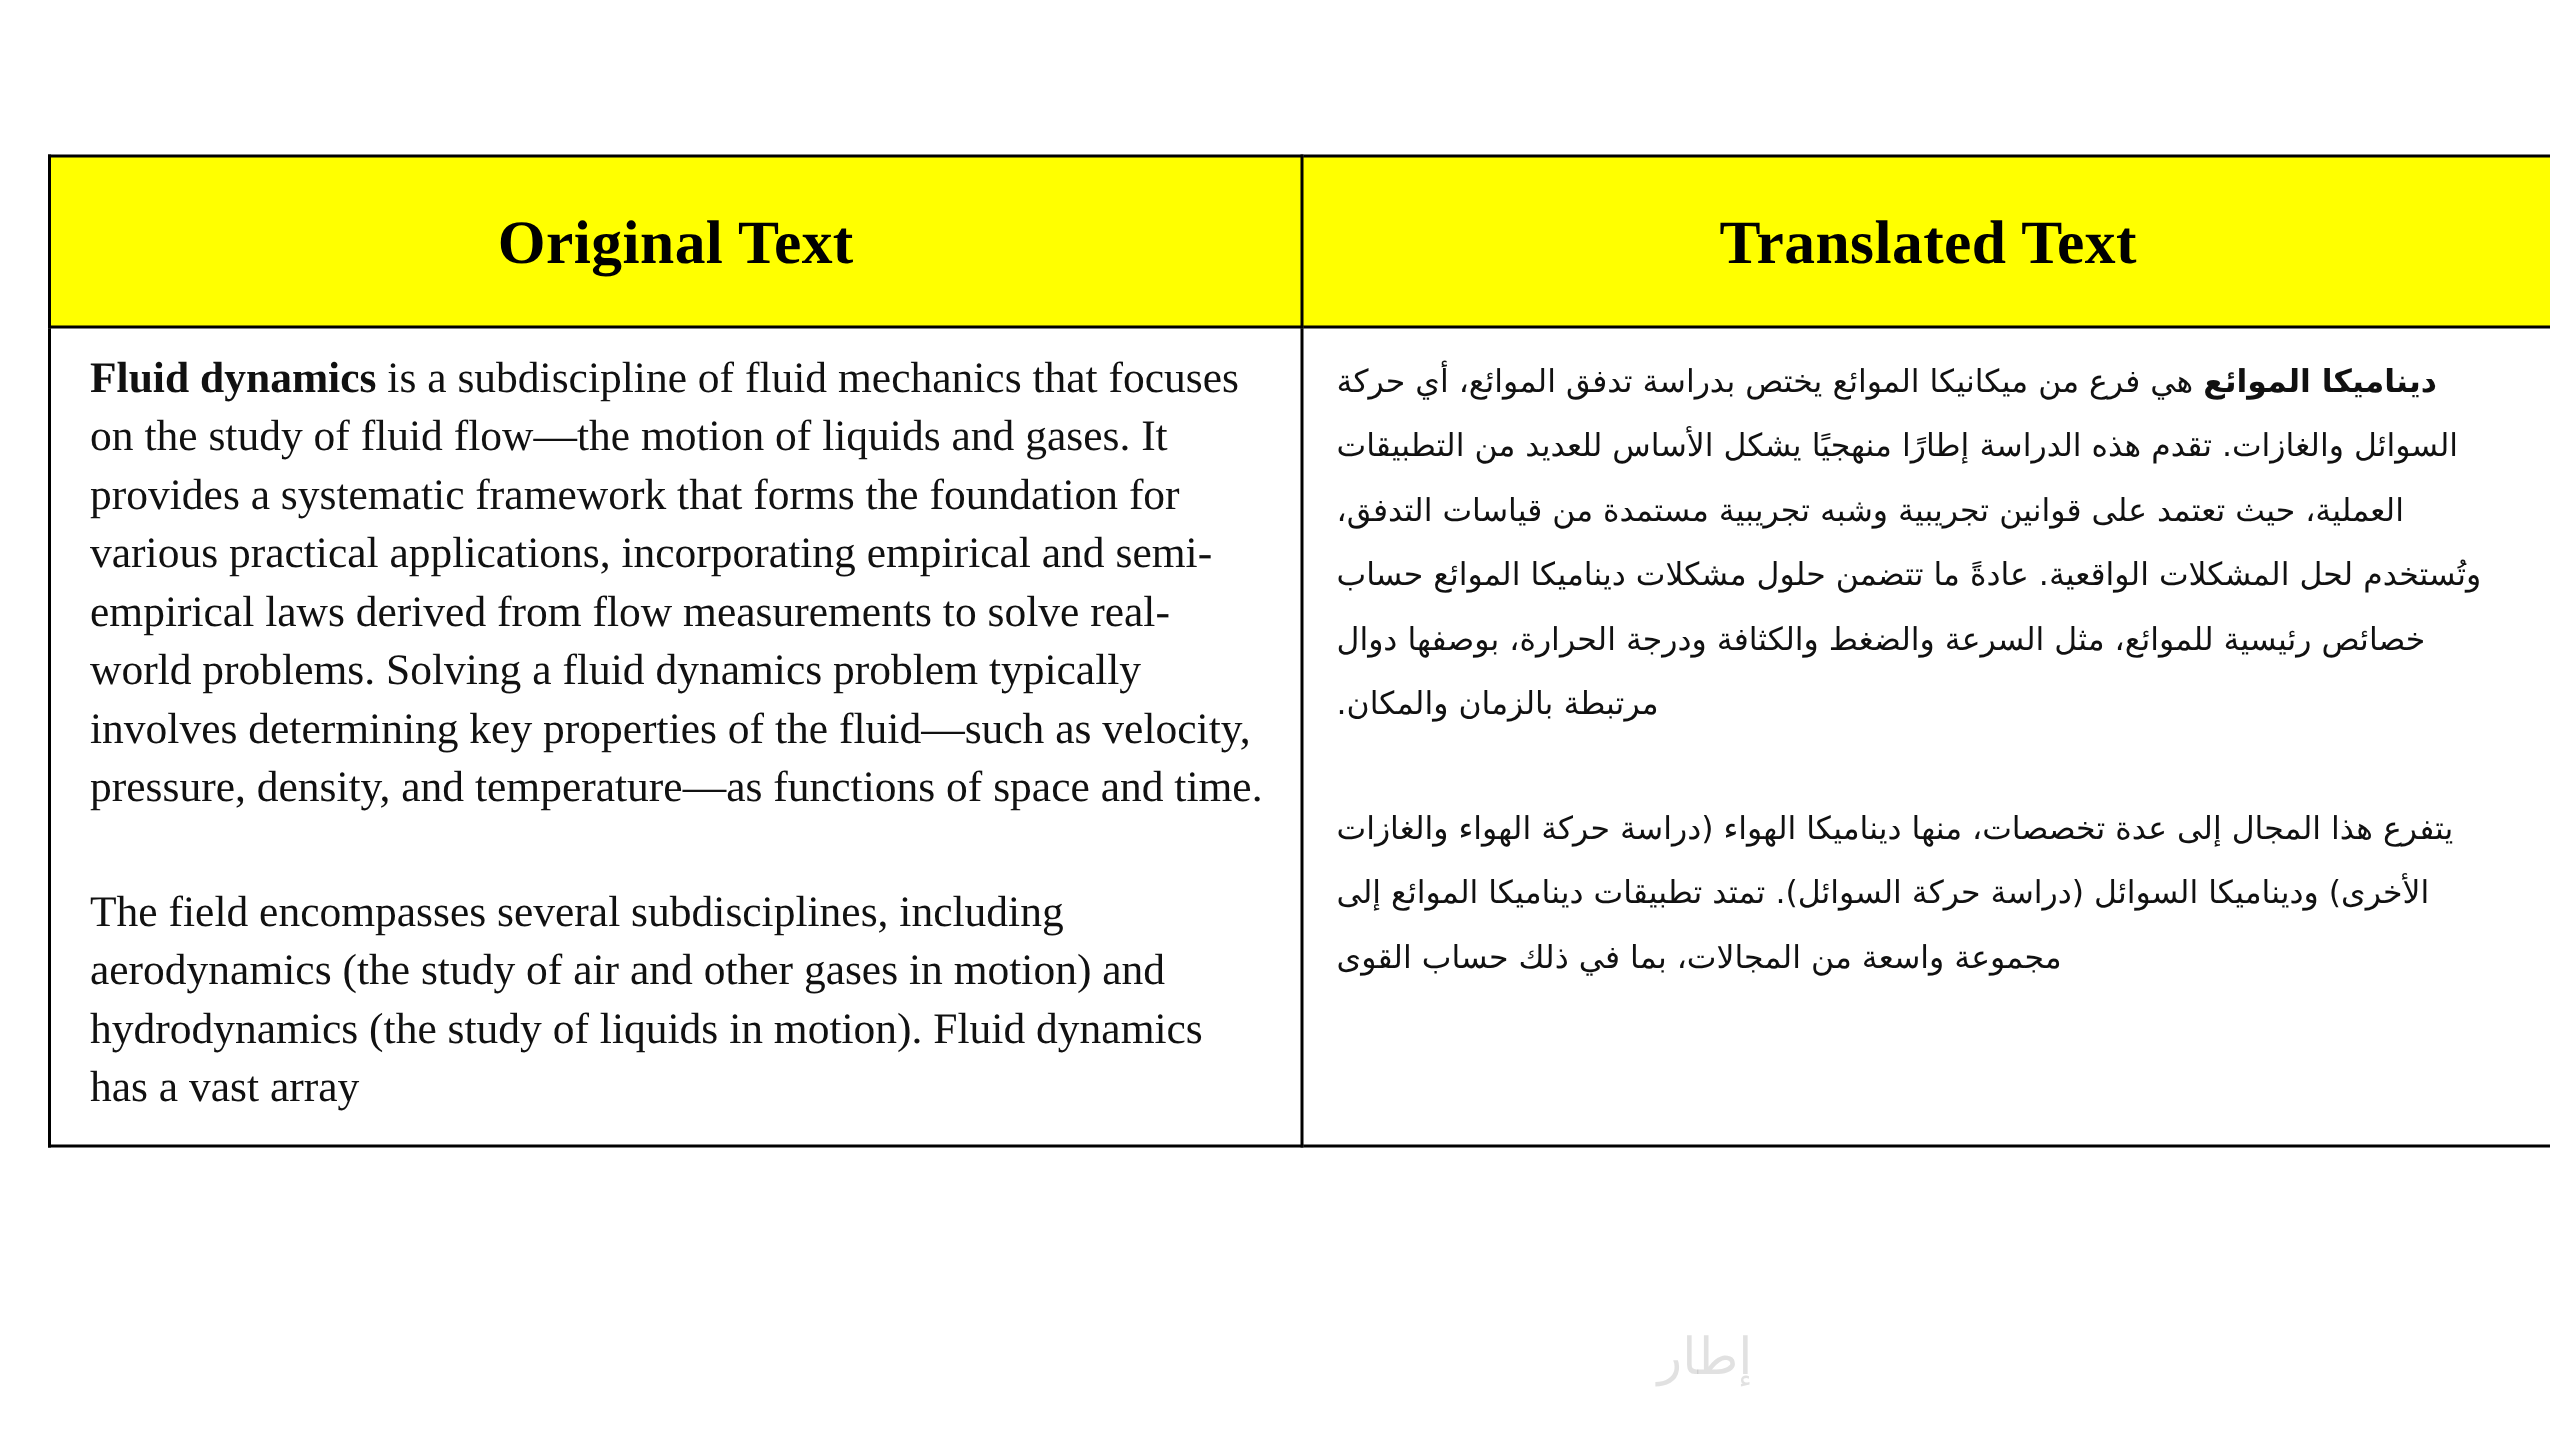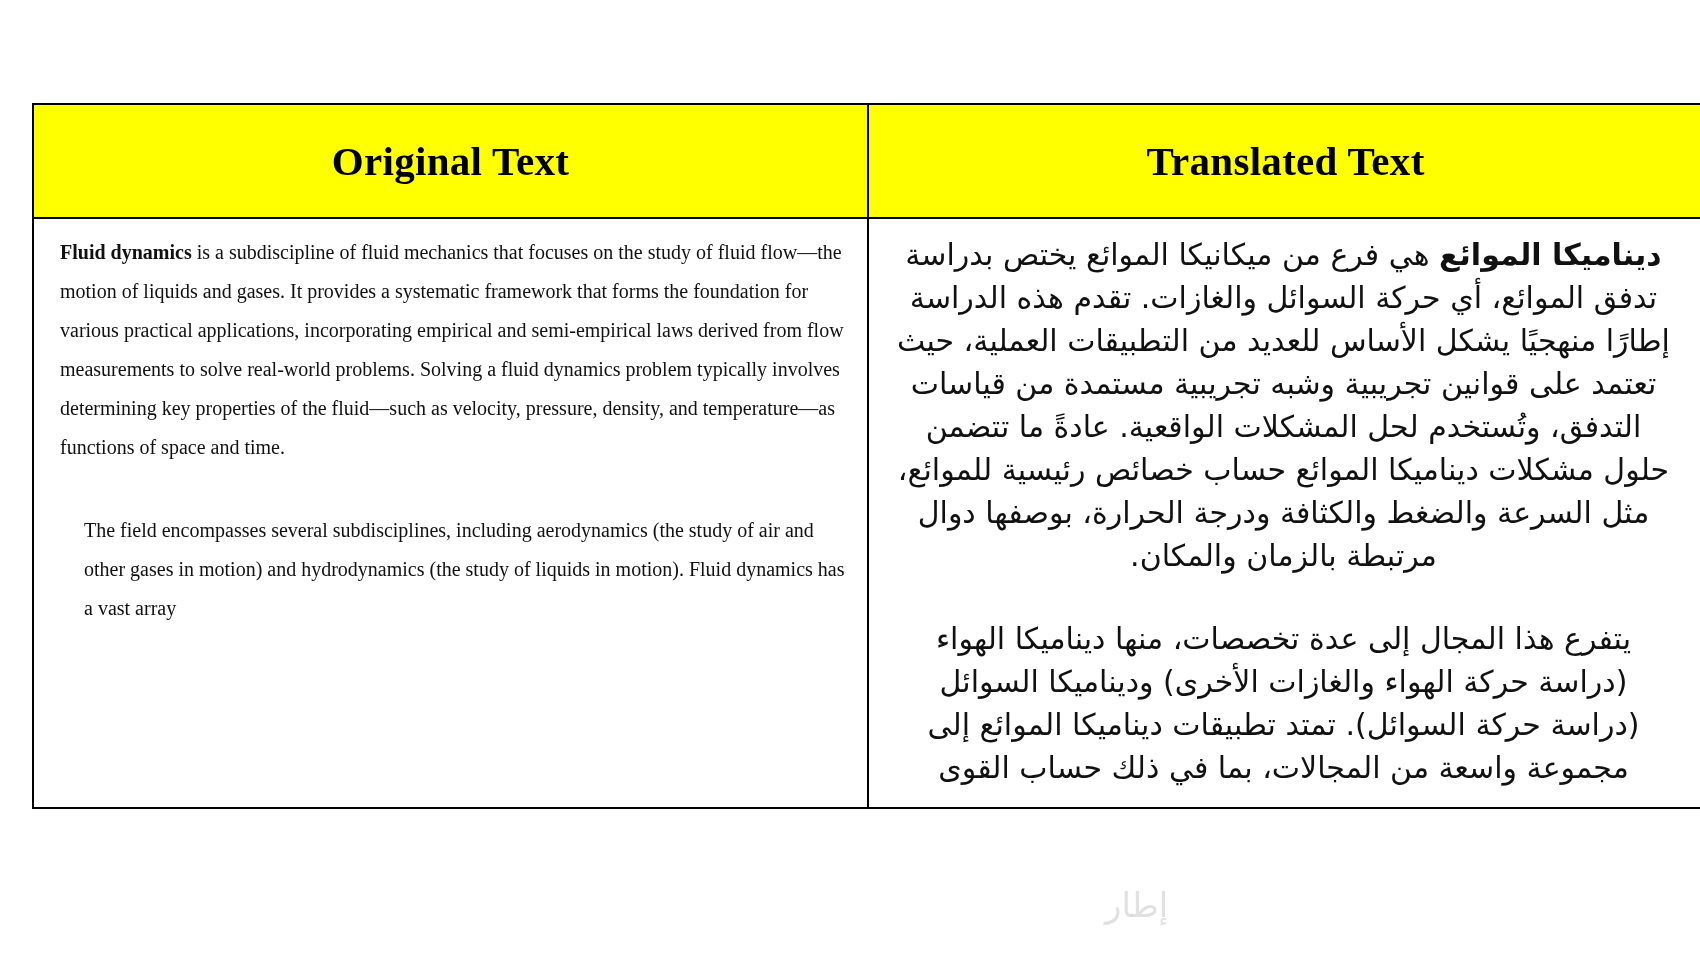--- a/index.html
+++ b/index.html
@@ -54,37 +54,37 @@
     vertical-align: top;
     padding: 14px 22px 18px 26px;
     background: #ffffff;
   }
   td.cell.rtl {
     padding: 14px 26px 18px 22px;
   }
 
   .para-en {
     font-family: "Liberation Serif", serif;
-    font-size: 20px;
+    font-size: 29px;
     line-height: 39px;
     color: #111111;
     text-align: left;
     margin: 0 0 44px 0;
     white-space: pre-wrap;
   }
-  .para-en:last-child { margin-bottom: 0; margin-left: 24px; }
+  .para-en:last-child { margin-bottom: 0; }
   .para-en b { font-weight: bold; }
 
   .para-ar {
     direction: rtl;
     font-family: "DejaVu Sans", sans-serif;
-    font-size: 30px;
+    font-size: 21px;
     line-height: 43px;
     color: #111111;
-    text-align: center;
+    text-align: left;
     margin: 0 0 40px 0;
     white-space: pre-wrap;
   }
   .para-ar:last-child { margin-bottom: 0; }
   .para-ar.strong-lead b { font-weight: bold; }
 
   
   .watermark {
     position: absolute;
     left: 1105px;

